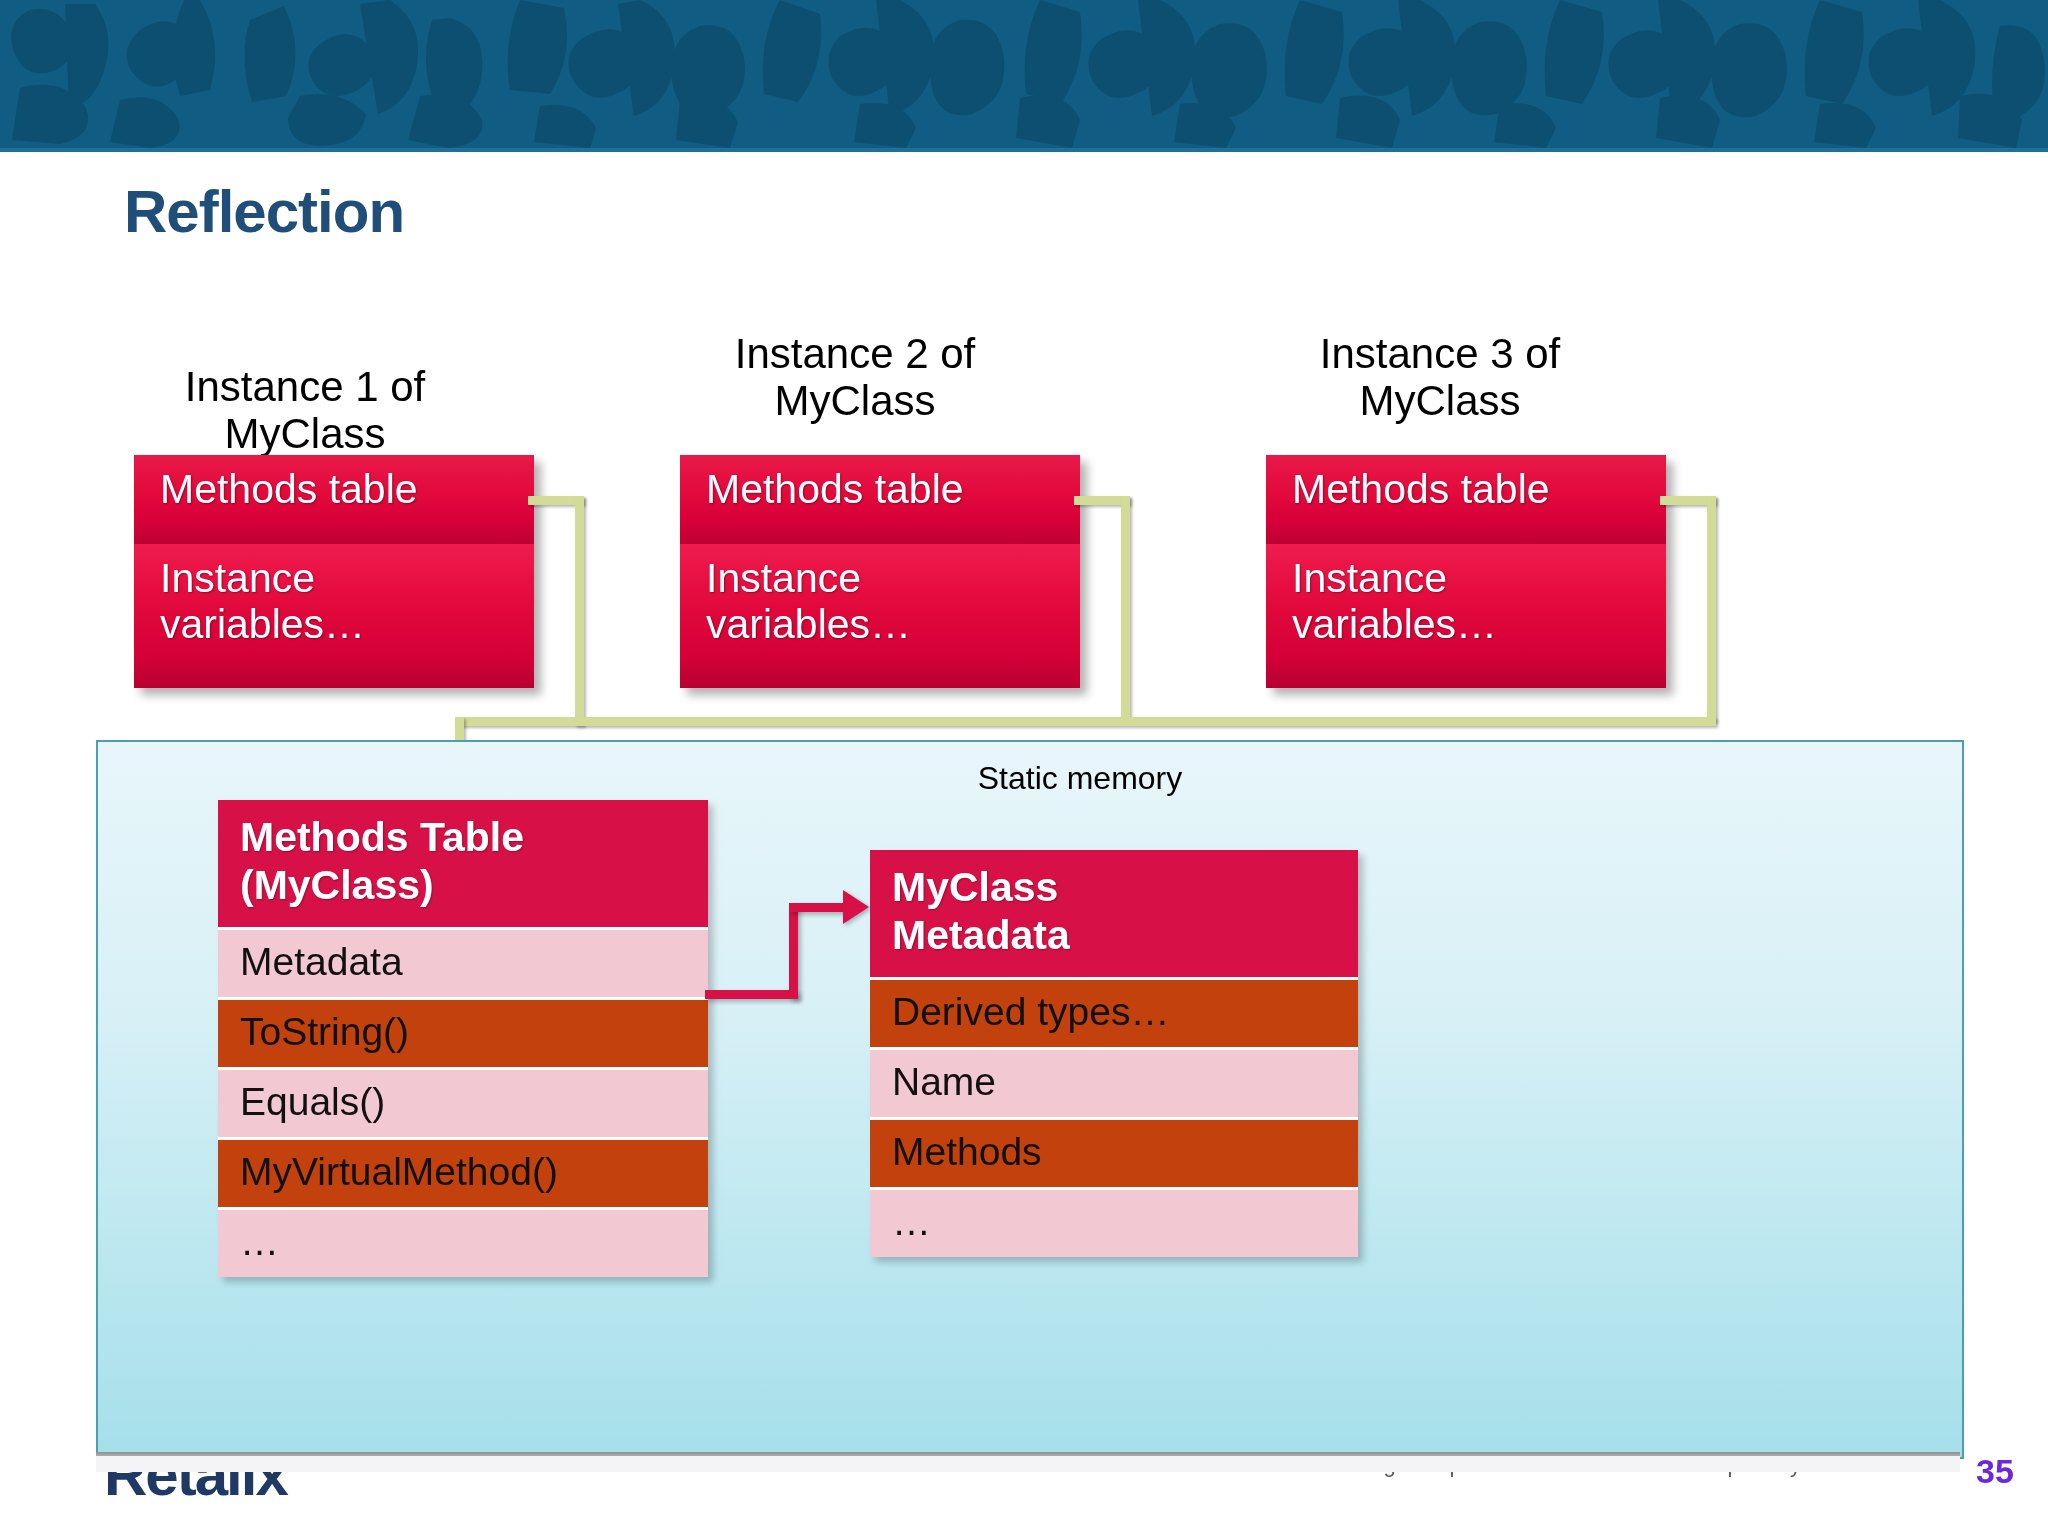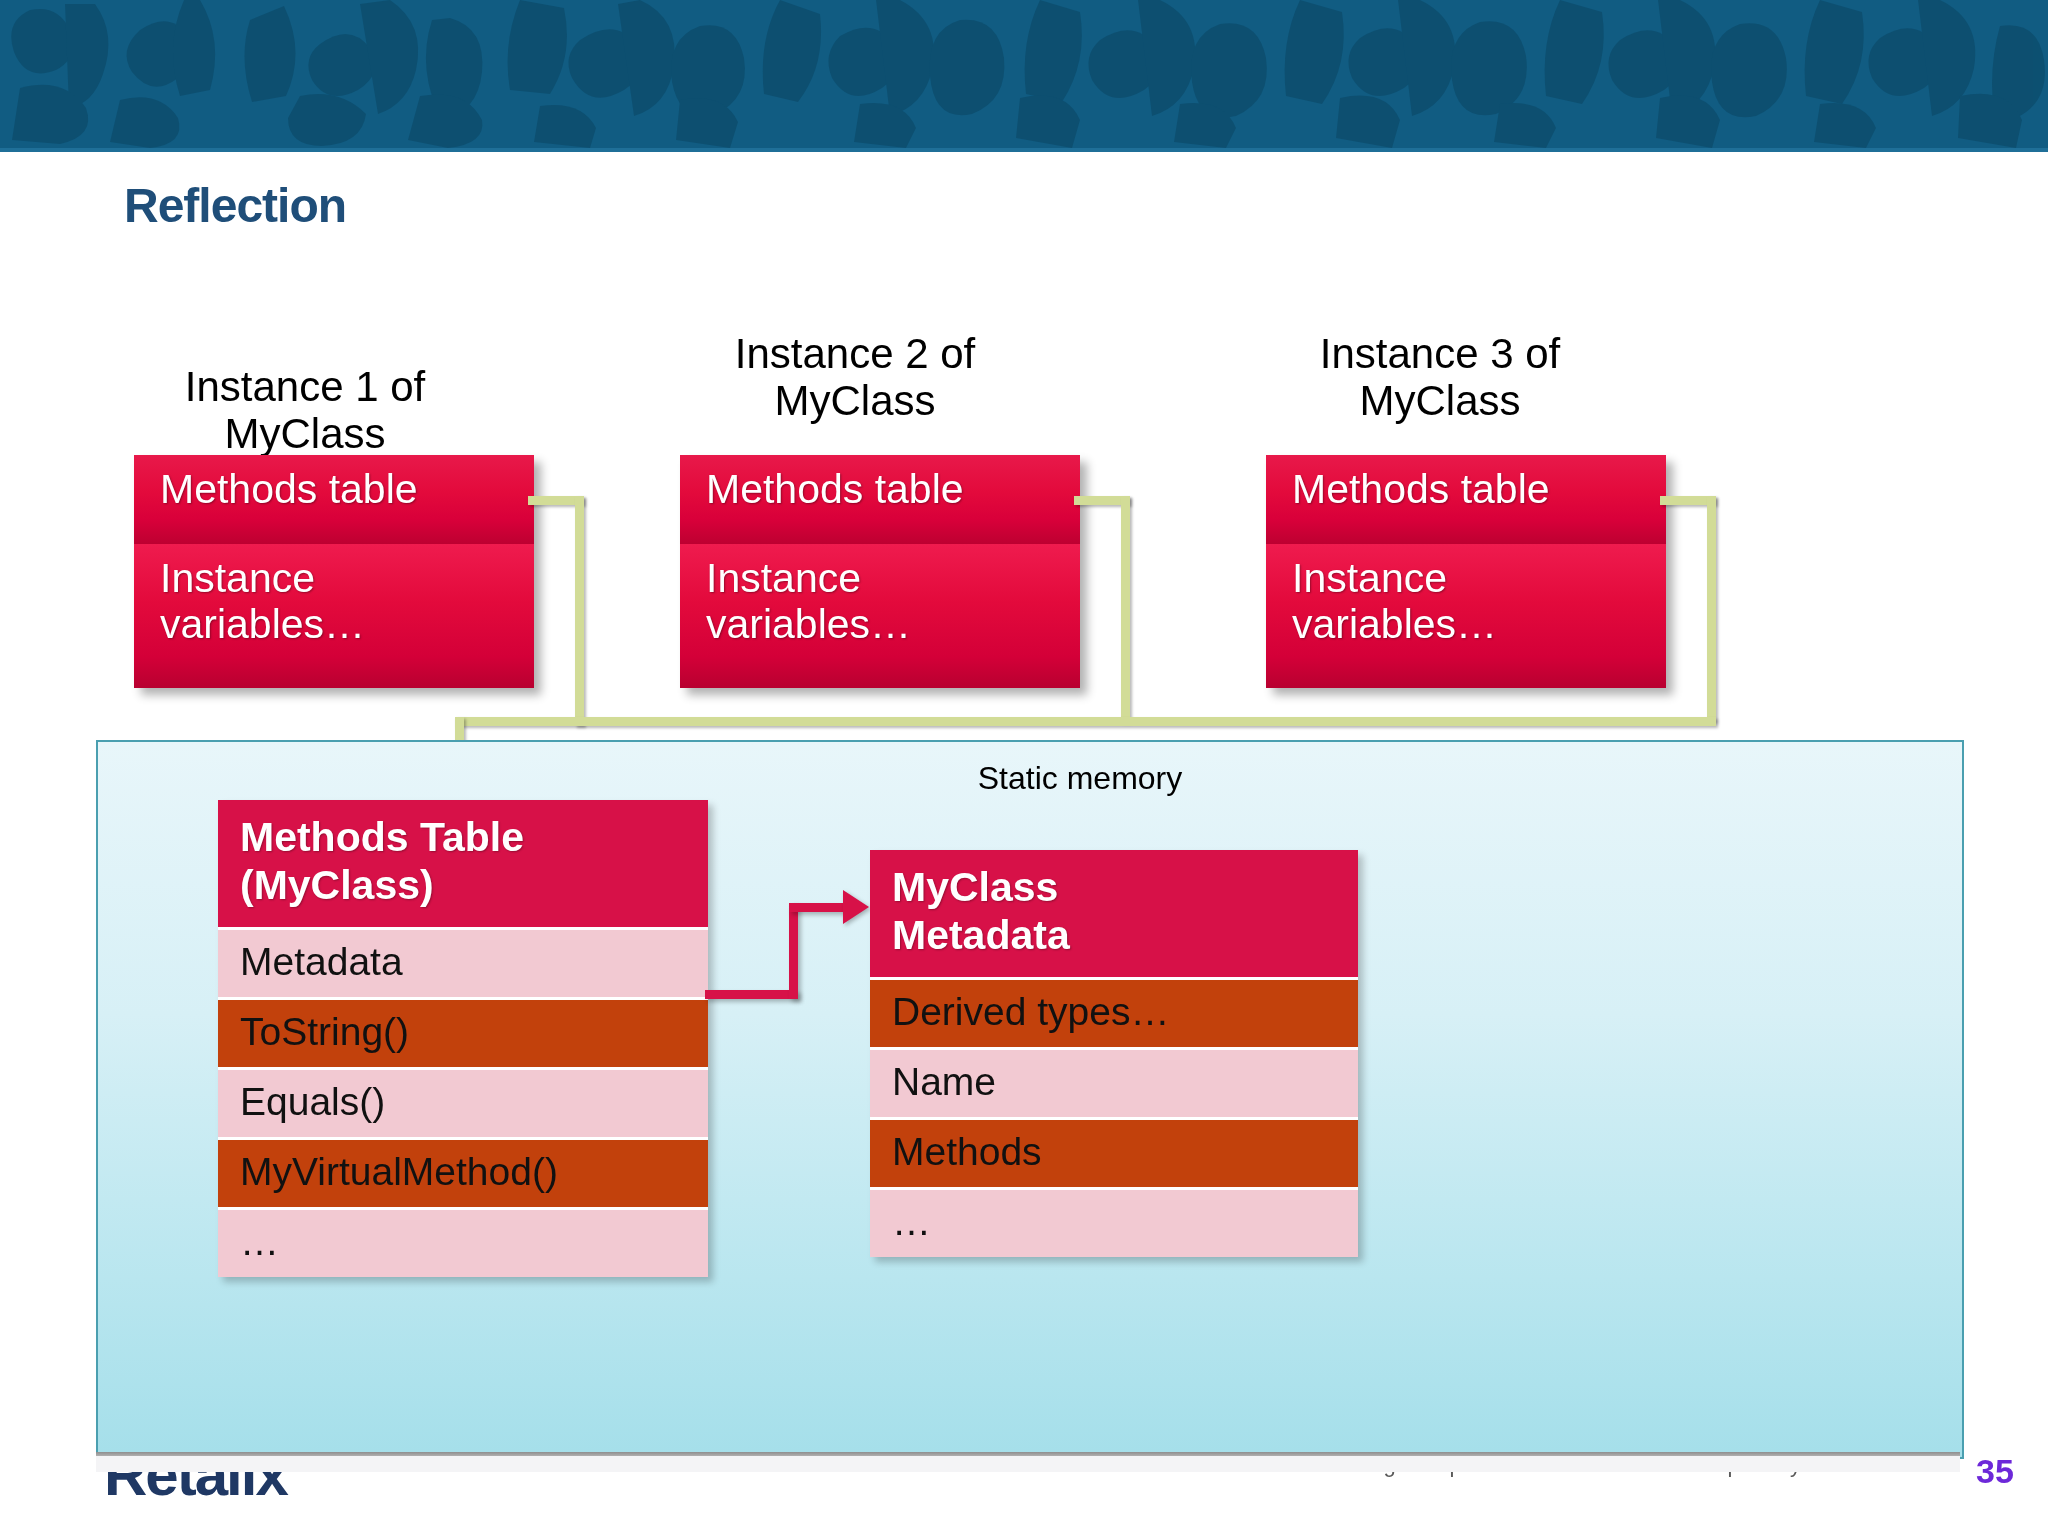--- a/index.html
+++ b/index.html
@@ -22,21 +22,21 @@
   }
   .header-band .pat{position:absolute;left:0;top:0;width:2048px;height:150px;}
   .header-rule{
     position:absolute;left:0;top:148px;width:2048px;height:4px;
     background:#1f6f98;
   }
 
   
   .page-title{
     position:absolute;left:124px;top:182px;
-    font-size:48px;font-weight:bold;color:#1f4e79;
+    font-size:60px;font-weight:bold;color:#1f4e79;
     letter-spacing:-1px;line-height:1;
   }
 
   
   .inst-label{
     position:absolute;text-align:center;
     font-size:42px;color:#000;line-height:1.12;
   }
   #inst-label-1{left:120px;top:330px;width:370px;margin-top:33px;}
   #inst-label-2{left:670px;top:330px;width:370px;}

